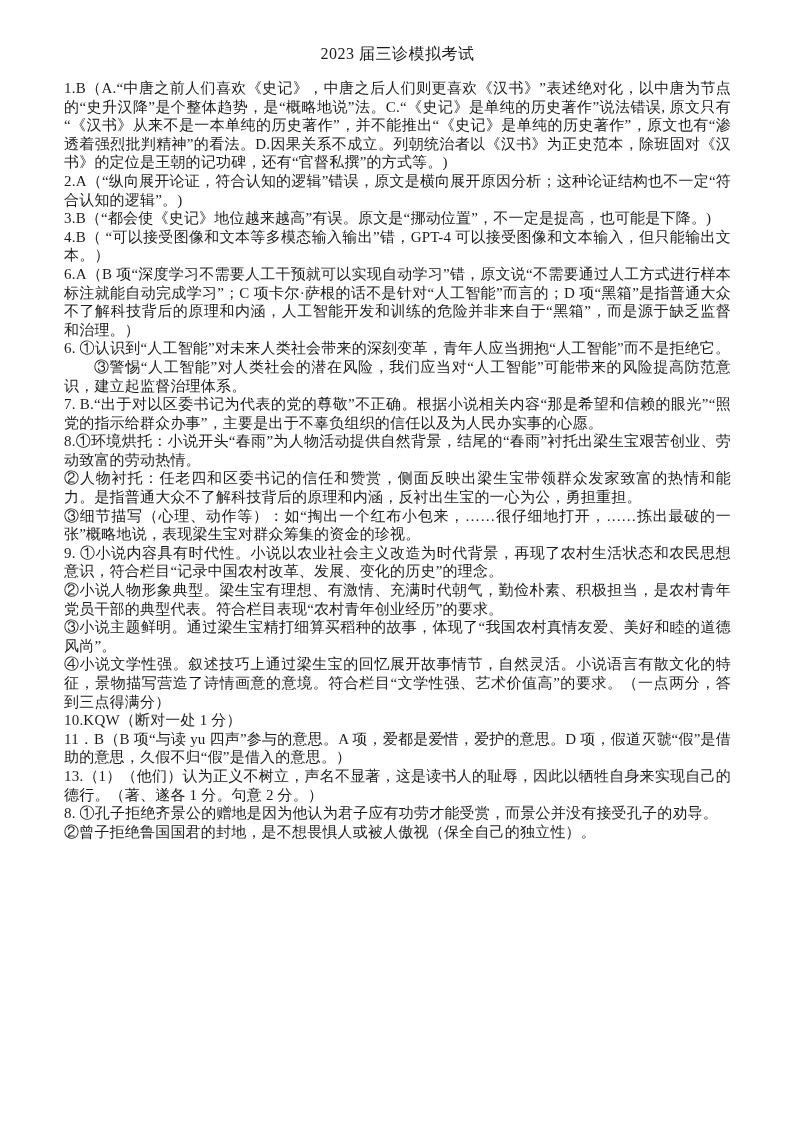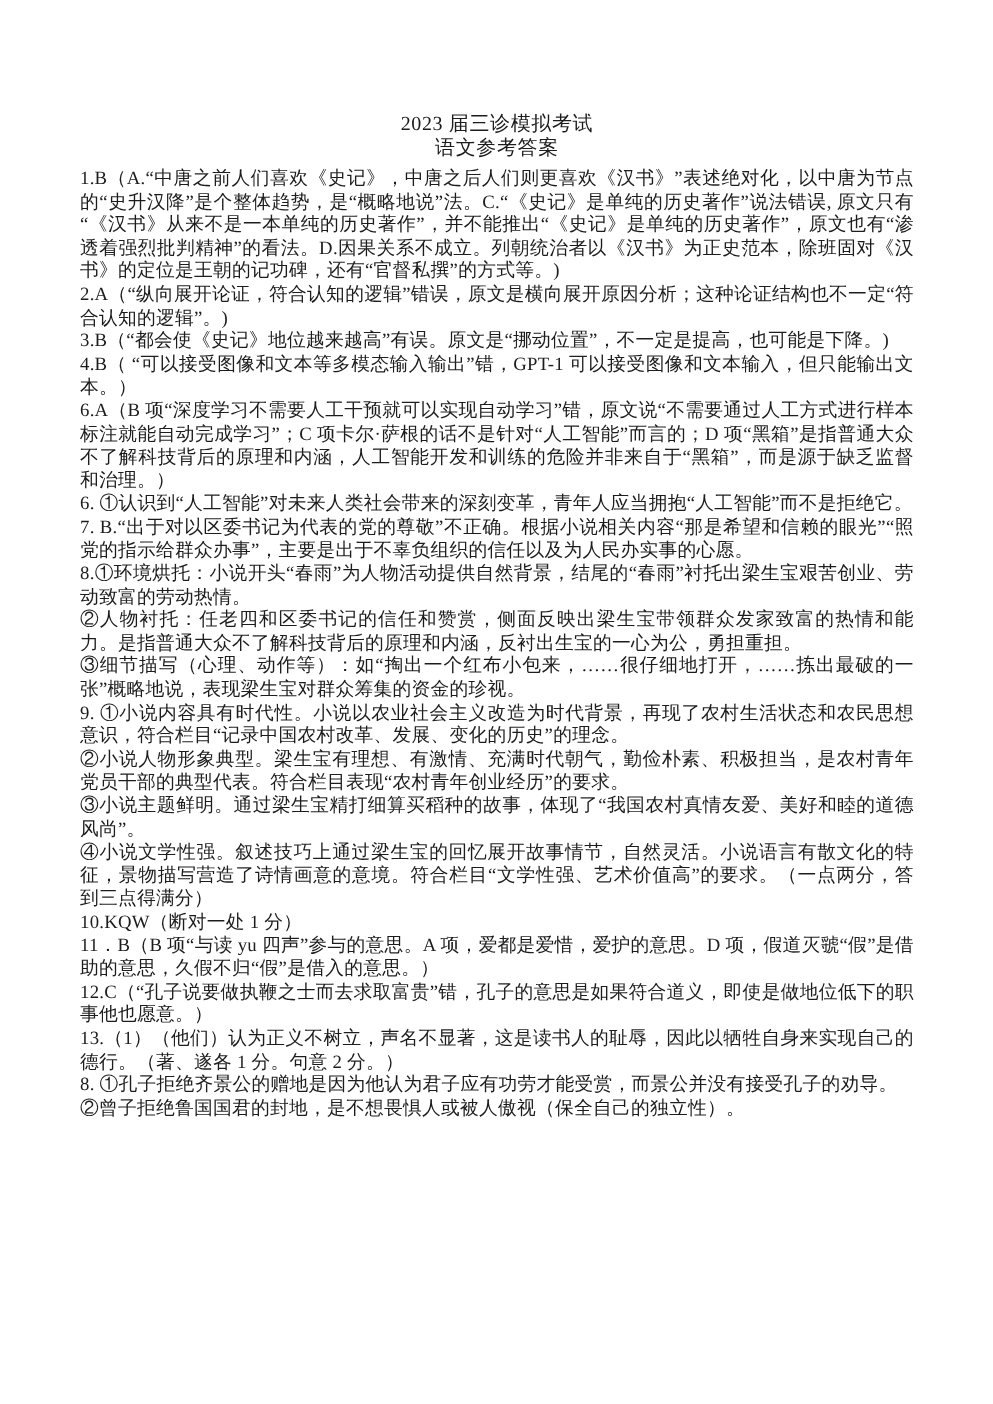--- a/index.html
+++ b/index.html
@@ -9,68 +9,67 @@
   }
   .page {
     position: relative;
     width: 794px;
     height: 1123px;
     margin: 0 auto;
     background: #ffffff;
     color: #1c1c1c;
     font-family: "Liberation Serif", "DejaVu Serif", serif;
     box-sizing: border-box;
-    padding: 90px 63px 40px 64px;
+    padding: 44px 63px 40px 64px;
     overflow: hidden;
   }
   .title, .subtitle {
     text-align: center;
     font-size: 16px;
     font-weight: normal;
     line-height: 19px;
     margin: 0;
     letter-spacing: 0.5px;
   }
   .content {
-    margin-top: 6px;
+    margin-top: 16px;
   }
   .content p {
     margin: 0;
     font-size: 15px;
     line-height: 18.6px;
     text-align: justify;
     text-justify: inter-ideograph;
     word-break: break-all;
     letter-spacing: 0.2px;
   }
   .content p.indent {
     text-indent: 2em;
   }
 </style>
 </head>
 <body>
 
 <div class="page">
   <h1 class="title">2023 届三诊模拟考试</h1>
-  <h2 class="subtitle">语文参考答案</h2>
   <div class="content">
     <p>1.B（A.“中唐之前人们喜欢《史记》，中唐之后人们则更喜欢《汉书》”表述绝对化，以中唐为节点的“史升汉降”是个整体趋势，是“概略地说”法。C.“《史记》是单纯的历史著作”说法错误, 原文只有“《汉书》从来不是一本单纯的历史著作”，并不能推出“《史记》是单纯的历史著作”，原文也有“渗透着强烈批判精神”的看法。D.因果关系不成立。列朝统治者以《汉书》为正史范本，除班固对《汉书》的定位是王朝的记功碑，还有“官督私撰”的方式等。)</p>
     <p>2.A（“纵向展开论证，符合认知的逻辑”错误，原文是横向展开原因分析；这种论证结构也不一定“符合认知的逻辑”。)</p>
     <p>3.B（“都会使《史记》地位越来越高”有误。原文是“挪动位置”，不一定是提高，也可能是下降。)</p>
-    <p>4.B（ “可以接受图像和文本等多模态输入输出”错，GPT-1 可以接受图像和文本输入，但只能输出文本。）</p>
+    <p>4.B（ “可以接受图像和文本等多模态输入输出”错，GPT-4 可以接受图像和文本输入，但只能输出文本。）</p>
     <p>6.A（B 项“深度学习不需要人工干预就可以实现自动学习”错，原文说“不需要通过人工方式进行样本标注就能自动完成学习”；C 项卡尔·萨根的话不是针对“人工智能”而言的；D 项“黑箱”是指普通大众不了解科技背后的原理和内涵，人工智能开发和训练的危险并非来自于“黑箱”，而是源于缺乏监督和治理。）</p>
     <p>6. ①认识到“人工智能”对未来人类社会带来的深刻变革，青年人应当拥抱“人工智能”而不是拒绝它。</p>
+    <p class="indent">③警惕“人工智能”对人类社会的潜在风险，我们应当对“人工智能”可能带来的风险提高防范意识，建立起监督治理体系。</p>
     <p>7. B.“出于对以区委书记为代表的党的尊敬”不正确。根据小说相关内容“那是希望和信赖的眼光”“照党的指示给群众办事”，主要是出于不辜负组织的信任以及为人民办实事的心愿。</p>
     <p>8.①环境烘托：小说开头“春雨”为人物活动提供自然背景，结尾的“春雨”衬托出梁生宝艰苦创业、劳动致富的劳动热情。</p>
     <p>②人物衬托：任老四和区委书记的信任和赞赏，侧面反映出梁生宝带领群众发家致富的热情和能力。是指普通大众不了解科技背后的原理和内涵，反衬出生宝的一心为公，勇担重担。</p>
     <p>③细节描写（心理、动作等）：如“掏出一个红布小包来，……很仔细地打开，……拣出最破的一张”概略地说，表现梁生宝对群众筹集的资金的珍视。</p>
     <p>9. ①小说内容具有时代性。小说以农业社会主义改造为时代背景，再现了农村生活状态和农民思想意识，符合栏目“记录中国农村改革、发展、变化的历史”的理念。</p>
     <p>②小说人物形象典型。梁生宝有理想、有激情、充满时代朝气，勤俭朴素、积极担当，是农村青年党员干部的典型代表。符合栏目表现“农村青年创业经历”的要求。</p>
     <p>③小说主题鲜明。通过梁生宝精打细算买稻种的故事，体现了“我国农村真情友爱、美好和睦的道德风尚”。</p>
     <p>④小说文学性强。叙述技巧上通过梁生宝的回忆展开故事情节，自然灵活。小说语言有散文化的特征，景物描写营造了诗情画意的意境。符合栏目“文学性强、艺术价值高”的要求。（一点两分，答到三点得满分）</p>
     <p>10.KQW（断对一处 1 分）</p>
     <p>11．B（B 项“与读 yu 四声”参与的意思。A 项，爱都是爱惜，爱护的意思。D 项，假道灭虢“假”是借助的意思，久假不归“假”是借入的意思。）</p>
-    <p>12.C（“孔子说要做执鞭之士而去求取富贵”错，孔子的意思是如果符合道义，即使是做地位低下的职事他也愿意。）</p>
     <p>13.（1）（他们）认为正义不树立，声名不显著，这是读书人的耻辱，因此以牺牲自身来实现自己的德行。（著、遂各 1 分。句意 2 分。）</p>
     <p>8. ①孔子拒绝齐景公的赠地是因为他认为君子应有功劳才能受赏，而景公并没有接受孔子的劝导。</p>
     <p>②曾子拒绝鲁国国君的封地，是不想畏惧人或被人傲视（保全自己的独立性）。</p>
   </div>
 </div>
 
 </body></html>

